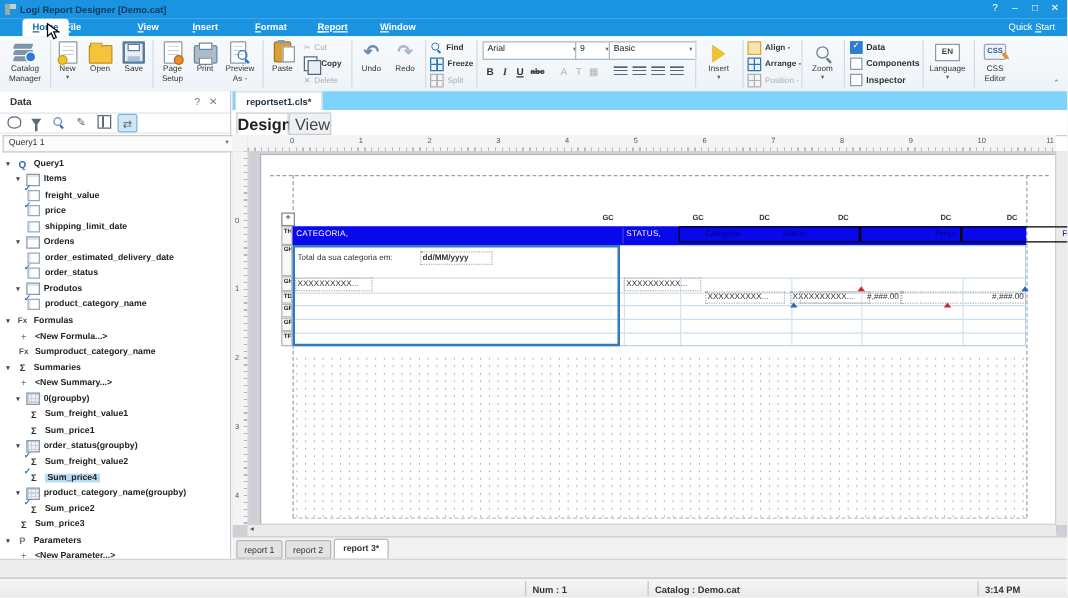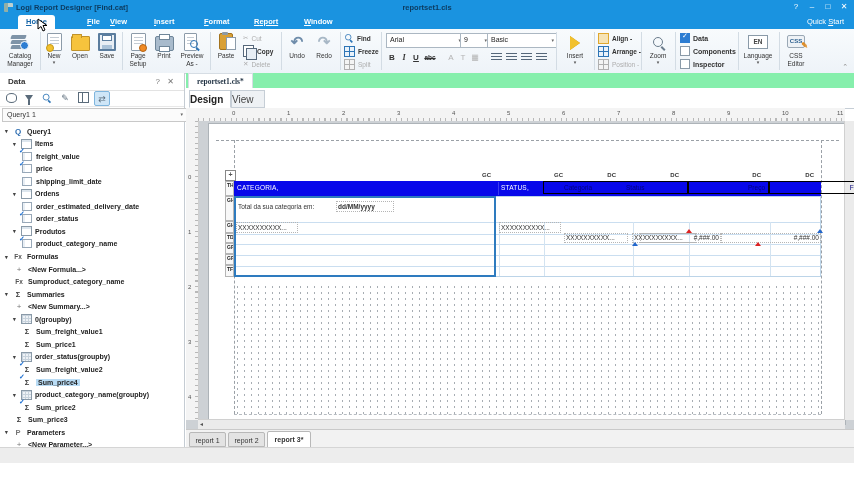--- a/index.html
+++ b/index.html
@@ -103,24 +103,24 @@
   .tic-plus{font-size:8px;color:#777;font-weight:normal;}
   .tic-sum{font-size:7.5px;color:#333;font-weight:bold;}
   .tic-grid{width:9px;height:8px;border:1px solid #8a9aa8;background:
      repeating-linear-gradient(#c7d2dc 0 1px,transparent 1px 3px),
      repeating-linear-gradient(90deg,#c7d2dc 0 1px,transparent 1px 3px),#eef2f6;}
   .tic-p{font-size:7.5px;color:#777;font-weight:bold;}
   .tcheck{position:absolute;left:-2px;top:-4px;color:#1d6fd1;font-size:7px;font-weight:bold;}
 
   
   .main{position:absolute;left:186px;top:73px;right:0;height:374px;background:#fff;}
-  .docbar{position:absolute;left:0;top:0;right:0;height:15px;background:#86efac;border-bottom:1px solid #d6dde4;font-family:Liberation Serif, serif;}
+  .docbar{position:absolute;left:0;top:0;right:0;height:15px;background:#7dd3fc;border-bottom:1px solid #d6dde4;}
   .doctab{position:absolute;left:2px;top:0;height:15px;line-height:15px;padding:0 8px;background:#fff;border:1px solid #d6dde4;border-bottom:none;font-size:7.5px;font-weight:bold;color:#234;}
   .viewbar{position:absolute;left:0;top:15px;right:0;height:20px;background:#fff;border-bottom:1px solid #c6ced6;}
-  .vtab{position:absolute;top:2px;height:18px;line-height:18px;text-align:left;font-size:10px;color:#444;border:1px solid #c6ced6;background:#eef1f4;box-sizing:border-box;}
+  .vtab{position:absolute;top:2px;height:18px;line-height:18px;text-align:right;font-size:13px;color:#444;border:1px solid #c6ced6;background:#eef1f4;box-sizing:border-box;}
   .vtab.active{background:#fff;border-bottom:1px solid #fff;font-weight:bold;color:#222;}
   .hruler{position:absolute;left:12px;top:35px;right:9px;height:13px;background:#f4f4f4;border-bottom:1px solid #cfcfcf;
      background-image:repeating-linear-gradient(90deg,#b8b8b8 0 1px,transparent 1px 5.5px);background-size:100% 3px;background-position:0 bottom;background-repeat:no-repeat;}
   .hrnum{position:absolute;top:2px;font-size:6px;color:#555;}
   .rcorner{position:absolute;left:0;top:35px;width:12px;height:13px;background:#f4f4f4;border-bottom:1px solid #cfcfcf;border-right:1px solid #cfcfcf;}
   .canvas{position:absolute;left:0;top:48px;right:0;height:308px;background:#cdd1d5;}
   .vruler{position:absolute;left:0;top:0;width:12px;bottom:9px;background:#f4f4f4;border-right:1px solid #cfcfcf;
      background-image:repeating-linear-gradient(#b8b8b8 0 1px,transparent 1px 5.5px);background-size:3px 100%;background-position:right 0;background-repeat:no-repeat;}
   .vrnum{position:absolute;left:2px;font-size:6px;color:#555;}
   .pagesheet{position:absolute;left:22px;top:2px;width:638px;height:302px;background:#fff;border:1px solid #adb3b8;box-sizing:border-box;}
@@ -157,32 +157,31 @@
   .st-sep{position:absolute;top:2px;bottom:2px;width:1px;background:#c6c6c6;}
   .st-txt{position:absolute;top:4px;}
 </style>
 </head>
 <body>
 
 <div class="app">
 
   <div class="titlebar">
     <div class="applogo"></div>
-    <div class="apptitle">Logi Report Designer [Find.cat]</div>
-    <div class="doctitle">reportset1.cls</div>
+    <div class="apptitle">Logi Report Designer [Demo.cat]</div>
     <div class="wctl" style="right:52px;">?</div>
     <div class="wctl" style="right:36px;">–</div>
     <div class="wctl" style="right:20px;">□</div>
     <div class="wctl" style="right:4px;">✕</div>
   </div>
 
   <div class="menubar">
     <div id="menus">
         <div class="menu-item active" style="left: 18px;"><u>H</u>ome</div>
-        <div class="menu-item" style="left: 79px;"><u>F</u>ile</div>
+        <div class="menu-item" style="left: 44px;"><u>F</u>ile</div>
         <div class="menu-item" style="left: 102px;"><u>V</u>iew</div>
         <div class="menu-item" style="left: 146px;"><u>I</u>nsert</div>
         <div class="menu-item" style="left: 196px;"><u>F</u>ormat</div>
         <div class="menu-item" style="left: 246px; text-decoration: underline;"><u>R</u>eport</div>
         <div class="menu-item" style="left: 296px;"><u>W</u>indow</div>
       </div>
     <div class="quickstart" id="quickstart">Quick <u>S</u>tart</div>
   </div>
   <svg class="cursor" width="11" height="14" viewBox="0 0 11 14">
     <polygon points="1,1 1,11 4,8.5 6,13 8,12 6,7.5 10,7.5" fill="#fff" stroke="#000" stroke-width="1"></polygon>
@@ -692,13 +691,21 @@
 
     <div class="reptabs" id="reptabs">
         <div class="rtab" style="left: 3px; width: 37px;">report 1</div>
         <div class="rtab" style="left: 42px; width: 37px;">report 2</div>
         <div class="rtab active" style="left: 81px; width: 44px;">report 3*</div>
       </div>
   </div>
 
   <div class="bottom-strip"></div>
 
+  <div class="statusbar">
+    <div class="st-sep" style="left:420px;"></div>
+    <span class="st-txt" style="left:426px;">Num : 1</span>
+    <div class="st-sep" style="left:518px;"></div>
+    <span class="st-txt" style="left:524px;">Catalog : Demo.cat</span>
+    <div class="st-sep" style="left:782px;"></div>
+    <span class="st-txt" style="left:788px;">3:14 PM</span>
+  </div>
 </div>
 
 </body></html>

